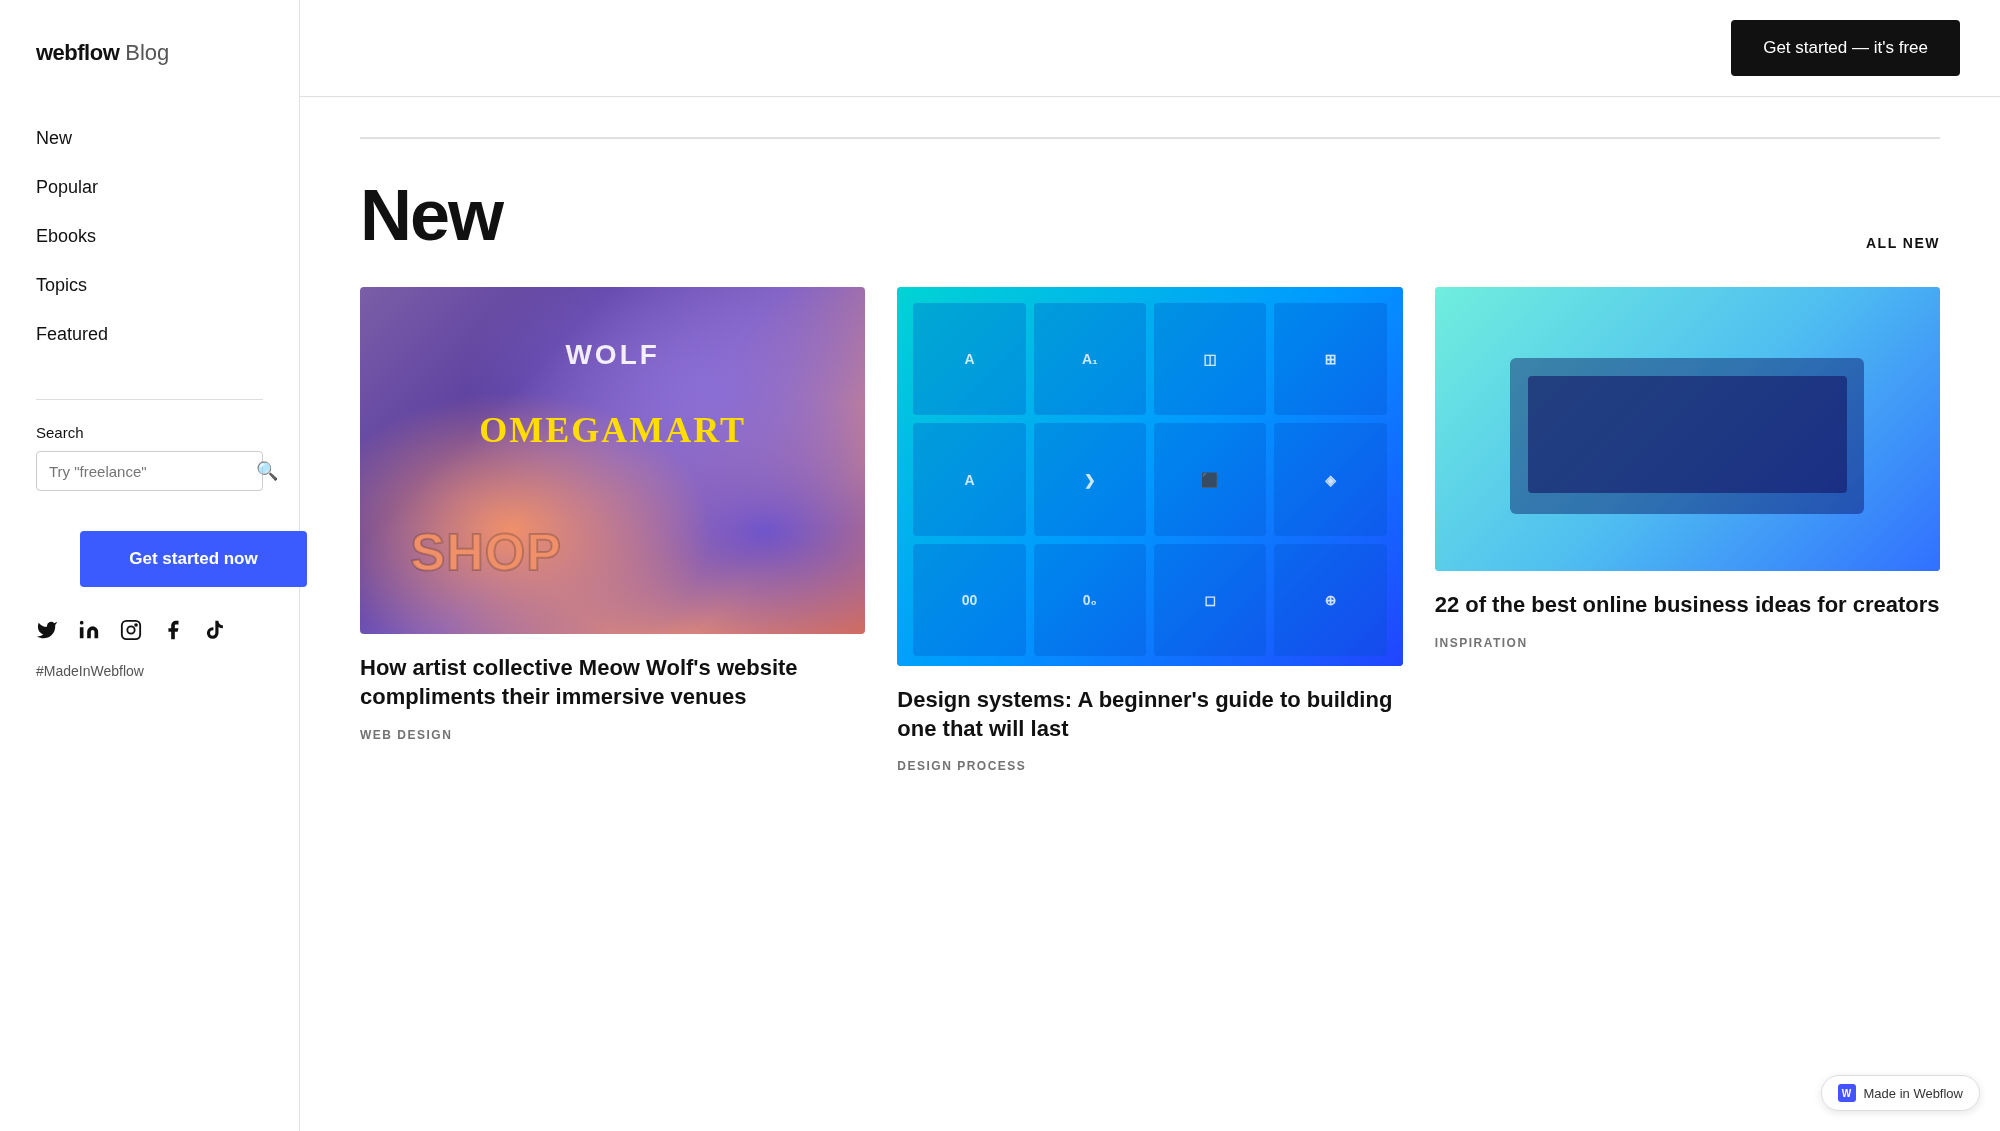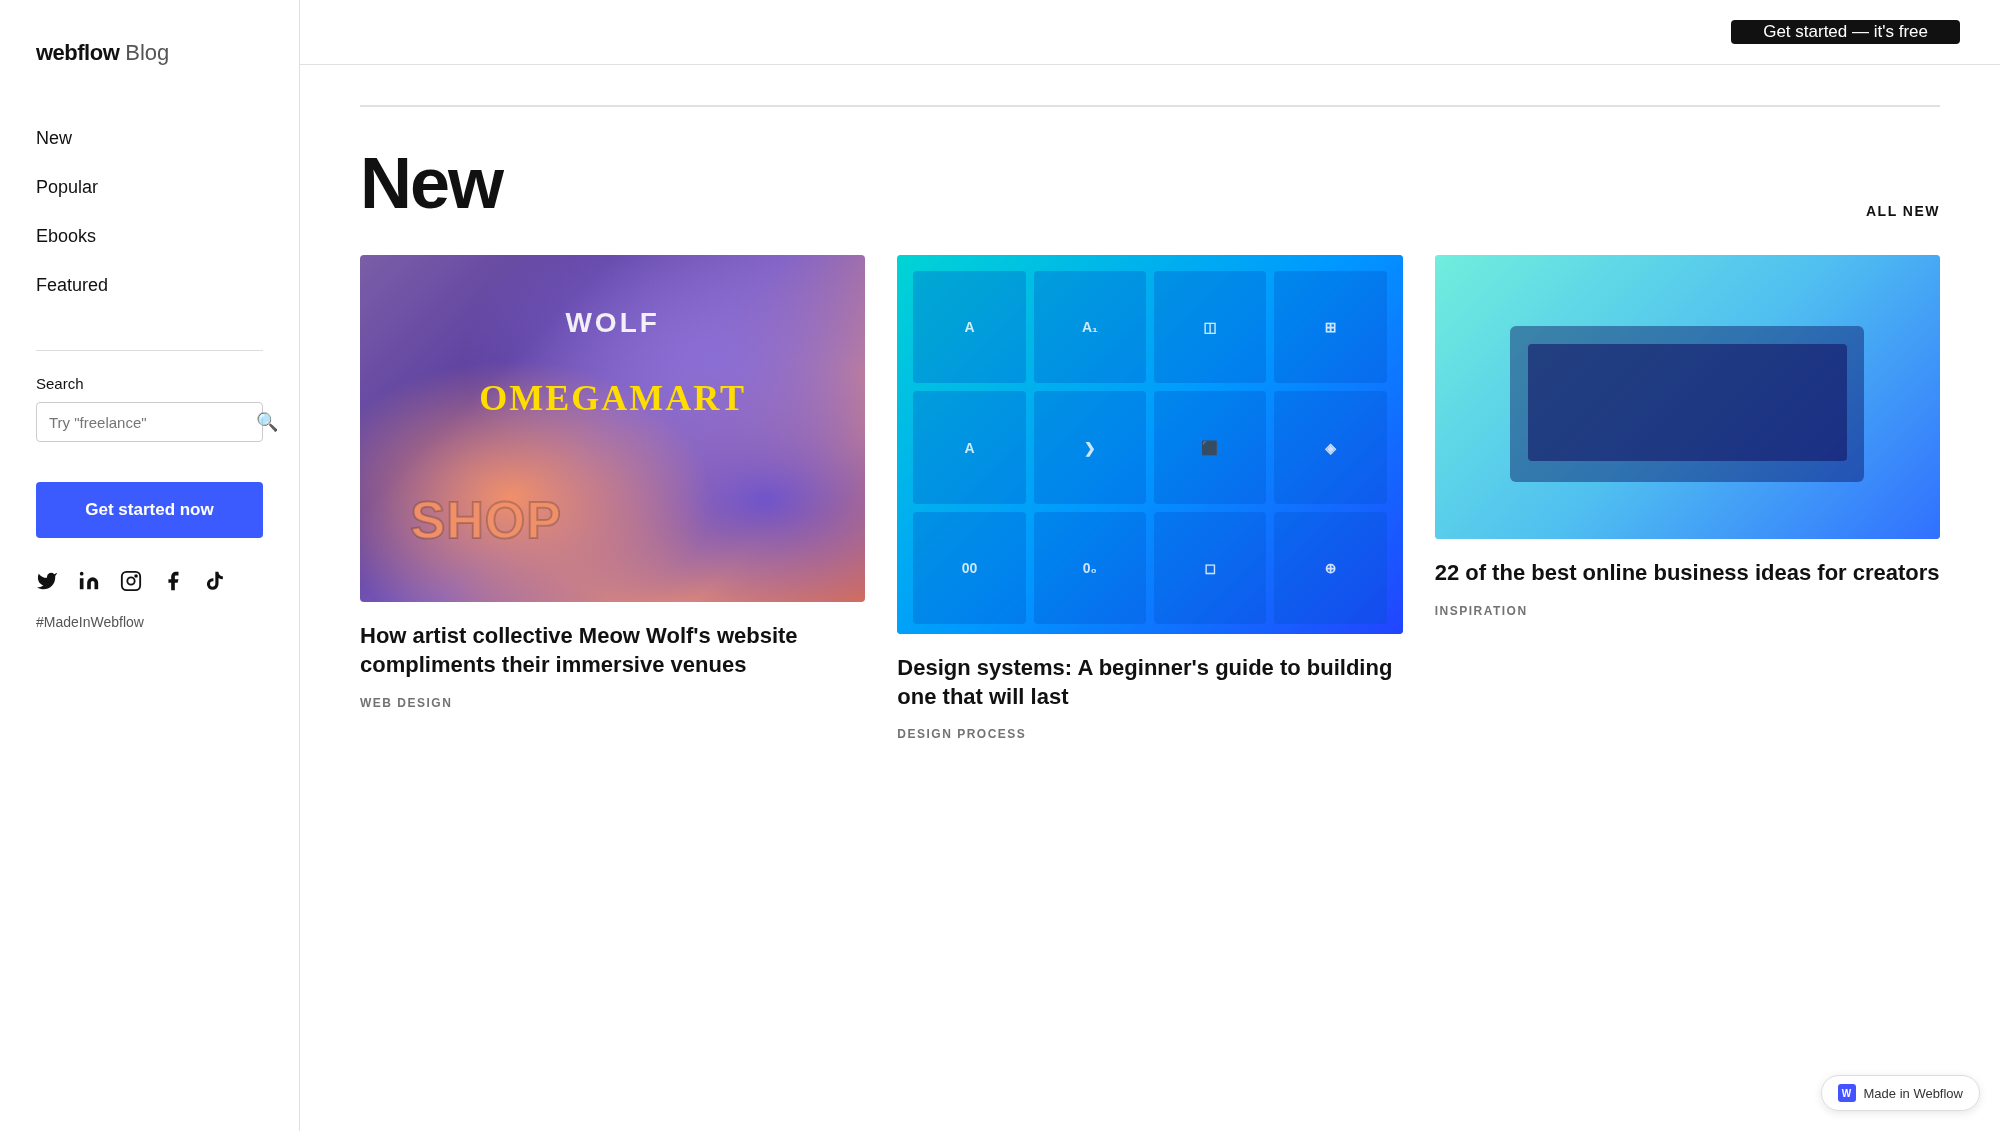--- a/index.html
+++ b/index.html
@@ -84,20 +84,21 @@
       color: #fff;
       border: none;
       border-radius: 4px;
       padding: 18px 0;
       font-size: 17px;
       font-weight: 600;
       cursor: pointer;
       text-align: center;
       margin-bottom: 32px;
       width: 100%;
+      margin-left: 44px;
     }
     .social-icons {
       display: flex;
       gap: 20px;
       margin-bottom: 16px;
       align-items: center;
     }
     .social-icon {
       font-size: 22px;
       color: #111;
@@ -123,21 +124,21 @@
       justify-content: flex-end;
       align-items: center;
       padding: 20px 40px;
       border-bottom: 1px solid #e0e0e0;
     }
     .header-cta {
       background: #111;
       color: #fff;
       border: none;
       border-radius: 4px;
-      padding: 2px 32px;
+      padding: 18px 32px;
       font-size: 17px;
       font-weight: 500;
       cursor: pointer;
     }
 
     
     .content {
       padding: 40px 60px;
     }
     .section-header {
@@ -373,20 +374,21 @@
 <aside class="sidebar">
   <div class="logo">
     <span class="logo-webflow">webflow</span>
     <span class="logo-blog">Blog</span>
   </div>
 
   <nav class="nav-links">
     <a class="nav-link">New</a>
     <a class="nav-link">Popular</a>
     <a class="nav-link">Ebooks</a>
+    <a class="nav-link">Topics</a>
     <a class="nav-link">Featured</a>
   </nav>
 
   <hr class="nav-divider">
 
   <div class="search-label">Search</div>
   <div class="search-box">
     <input class="search-input" type="text" placeholder="Try &quot;freelance&quot;" style="">
     <span class="search-icon">🔍</span>
   </div>

